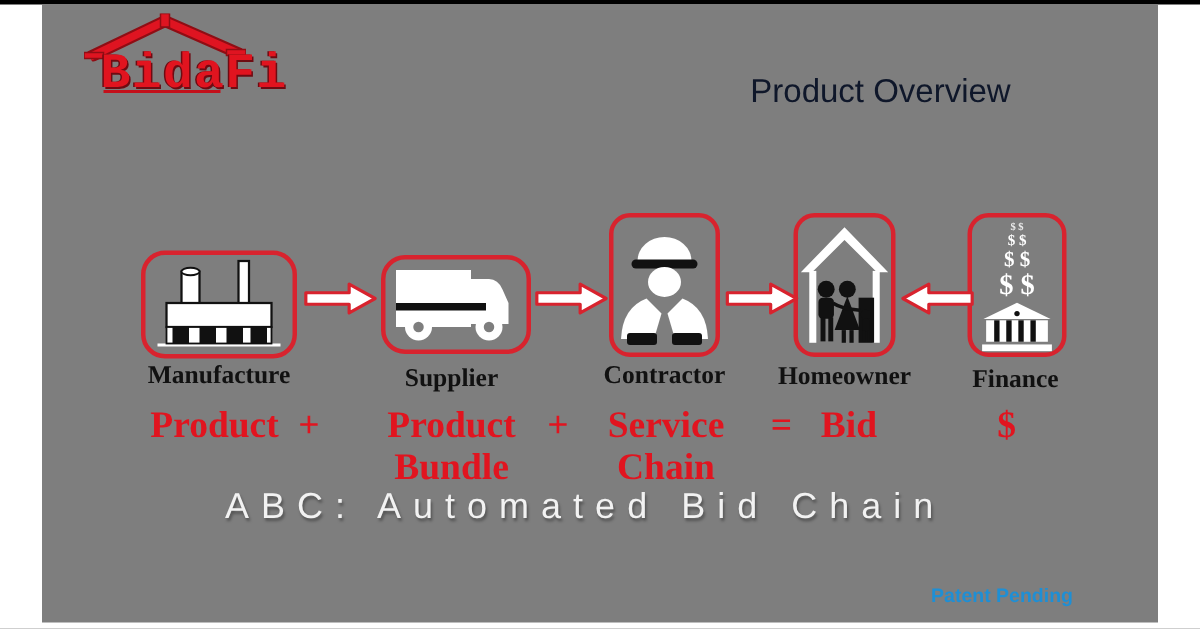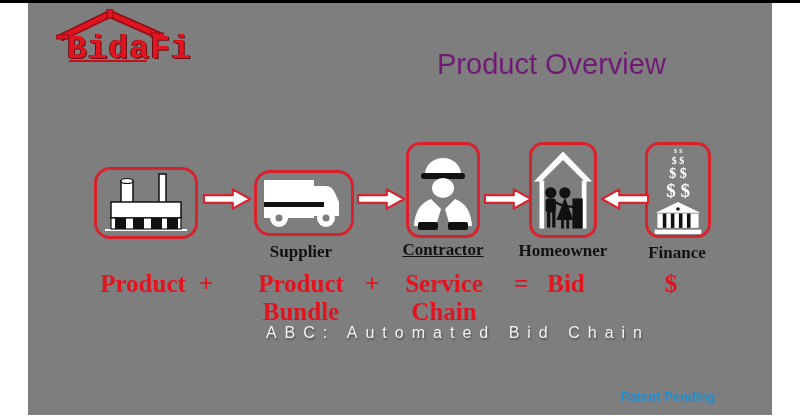--- a/index.html
+++ b/index.html
@@ -7,59 +7,59 @@
   .page { position:relative; width:800px; height:419px; background:#ffffff; overflow:hidden; }
   .topbar { position:absolute; left:0; top:0; width:800px; height:3px; background:#000000; }
   .slide { position:absolute; left:28px; top:3px; width:744px; height:412px; background:#7E7E7E; }
 
   .logo-roof { position:absolute; left:56px; top:9px; }
   .logo-text { position:absolute; left:67px; top:31px; width:100px;
     font-family:Liberation Mono, monospace; font-weight:bold; font-size:33px;
     color:#E1141F; text-shadow:1px 1px 0 #6e0b12, -1px 0 0 #6e0b12; letter-spacing:1px; }
   .logo-underline { position:absolute; left:69px; top:60px; width:78px; height:2px; background:#C4101B; }
 
-  .page-title { position:absolute; left:437px; top:48px; width:300px; text-align:left;
-    font-size:29px; color:#701a75; }
+  .page-title { position:absolute; left:437px; top:48px; width:300px; text-align:center;
+    font-size:22px; color:#0f172a; }
 
   .node-box { position:absolute; border:3px solid #D8232E; border-radius:16px;
     display:flex; align-items:center; justify-content:center; }
   .box-manufacture { left:94px;  top:167px; width:104px; height:72px; }
   .box-supplier    { left:254px; top:170px; width:100px; height:66px; }
   .box-contractor  { left:406px; top:142px; width:74px;  height:96px; border-radius:14px; }
   .box-homeowner   { left:529px; top:142px; width:68px;  height:96px; border-radius:14px; }
   .box-finance     { left:645px; top:142px; width:66px;  height:96px; border-radius:14px; padding-top:2px;
     flex-direction:column; justify-content:flex-start; }
 
   .node-label { position:absolute; width:130px; text-align:center;
     font-family:"Liberation Serif", serif; font-weight:bold; font-size:17px; color:#111111; }
   .lbl-manufacture { left:81px;  top:240px; }
   .lbl-supplier    { left:236px; top:242px; }
-  .lbl-contractor  { left:378px; top:240px;text-decoration:underline; }
+  .lbl-contractor  { left:378px; top:240px; }
   .lbl-homeowner   { left:498px; top:241px; }
   .lbl-finance     { left:612px; top:243px; }
 
   .arrow { position:absolute; width:52px; height:28px; }
   .arrow-1 { left:201px; top:185px; }
   .arrow-2 { left:355px; top:185px; }
   .arrow-3 { left:482px; top:185px; }
   .arrow-4 { left:599px; top:185px; transform:scaleX(-1); }
 
   .eq { position:absolute; top:270px; font-family:"Liberation Serif", serif;
     font-weight:bold; font-size:25px; color:#E1141F; text-align:center; }
   .eq-product        { left:93px;  width:100px; }
   .eq-plus1          { left:194px; width:24px; }
   .eq-product-bundle { left:221px; width:160px; }
   .eq-plus2          { left:360px; width:24px; }
   .eq-service-bundle { left:383px; width:122px; }
   .eq-equals         { left:509px; width:24px; }
   .eq-bid            { left:540px; width:52px; }
   .eq-dollar         { left:658px; width:26px; }
 
-  .tagline { position:absolute; left:150px; top:324px; width:500px; text-align:right;
-    font-size:16px; letter-spacing:8px; color:#F2F2F2; text-shadow:1px 2px 2px rgba(0,0,0,0.35); }
+  .tagline { position:absolute; left:150px; top:324px; width:500px; text-align:left;
+    font-size:24px; letter-spacing:8px; color:#F2F2F2; text-shadow:1px 2px 2px rgba(0,0,0,0.35); }
 
   .patent { position:absolute; left:603px; top:389px; width:130px; text-align:center;
     font-size:13px; font-weight:bold; color:#1E8FD5; }
 
   .dollar-row { font-family:"Liberation Serif", serif; font-weight:bold; color:#ffffff;
     text-align:center; white-space:pre; }
   .dr-1 { font-size:7px;  line-height:8px;  opacity:.85; }
   .dr-2 { font-size:10px; line-height:11px; }
   .dr-3 { font-size:14px; line-height:15px; }
   .dr-4 { font-size:19px; line-height:20px; }
@@ -154,20 +154,21 @@
       <circle cx="27" cy="9" r="2" fill="#111111"></circle>
       <rect x="4" y="14" width="46" height="16" fill="#ffffff"></rect>
       <rect x="10" y="14" width="4" height="16" fill="#111111"></rect>
       <rect x="19" y="14" width="4" height="16" fill="#111111"></rect>
       <rect x="28" y="14" width="4" height="16" fill="#111111"></rect>
       <rect x="37" y="14" width="4" height="16" fill="#111111"></rect>
       <rect x="1" y="32" width="52" height="5" fill="#ffffff"></rect>
     </svg>
   </div>
 
+  <div class="node-label lbl-manufacture">Manufacture</div>
   <div class="node-label lbl-supplier">Supplier</div>
   <div class="node-label lbl-contractor">Contractor</div>
   <div class="node-label lbl-finance">Finance</div>
   <div class="node-label lbl-homeowner">Homeowner</div>
 
   <svg class="arrow arrow-1" viewBox="0 0 54 28">
     <polygon points="3,10 33,10 33,4 51,14 33,24 33,18 3,18" fill="#ffffff" stroke="#D8232E" stroke-width="2.2" stroke-linejoin="round"></polygon>
   </svg>
   <svg class="arrow arrow-2" viewBox="0 0 54 28">
     <polygon points="3,10 33,10 33,4 51,14 33,24 33,18 3,18" fill="#ffffff" stroke="#D8232E" stroke-width="2.2" stroke-linejoin="round"></polygon>

